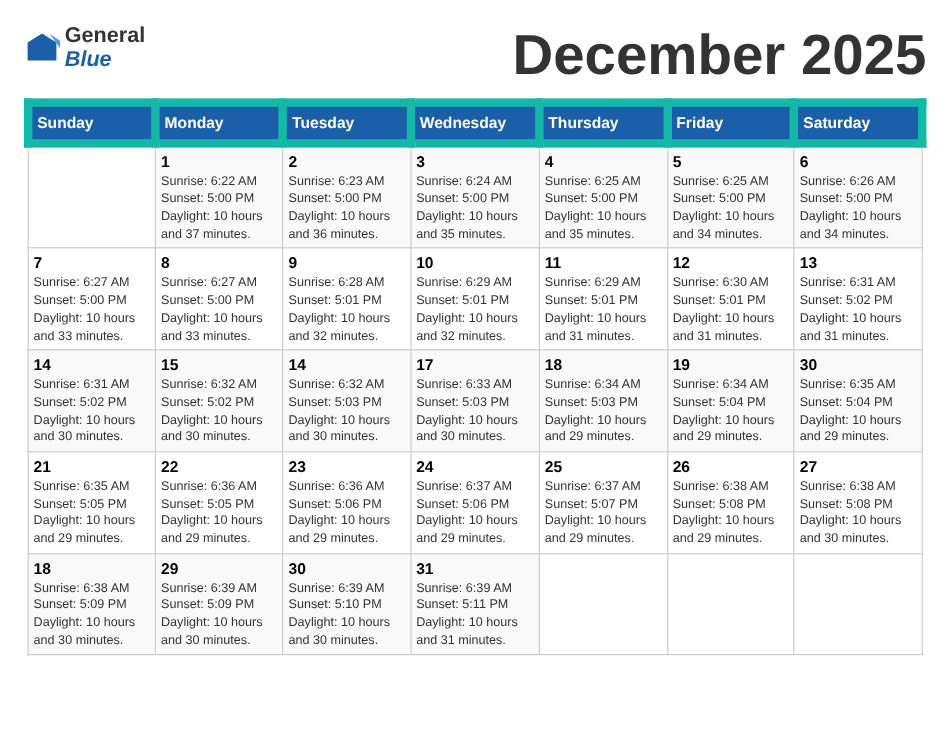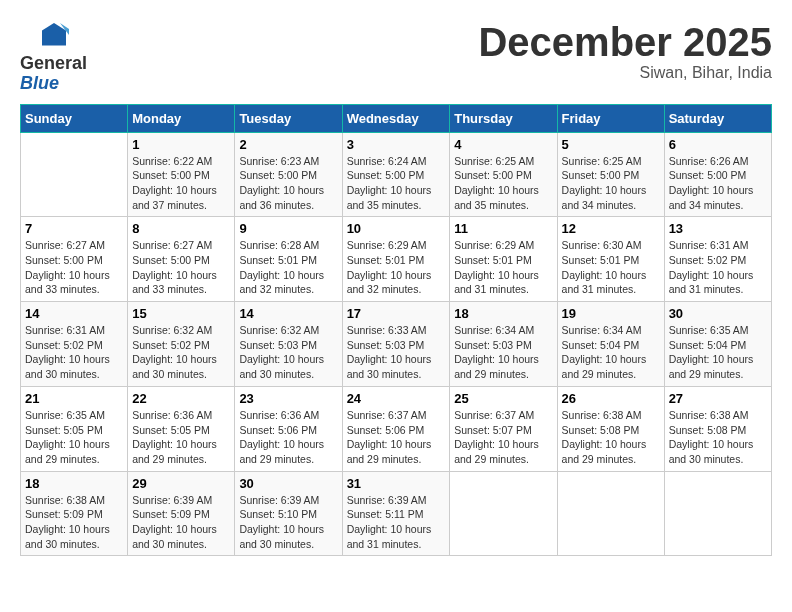--- a/index.html
+++ b/index.html
@@ -13,59 +13,58 @@
     .header-area {
       display: flex;
       justify-content: space-between;
       align-items: flex-start;
       margin-bottom: 10px;
     }
     .logo {
       display: flex;
       align-items: center;
       gap: 4px;
-      flex-direction: column;
     }
     .logo-text {
       font-size: 18px;
       font-weight: bold;
       line-height: 1.1;
     }
     .logo-general { color: #333; }
     .logo-blue { color: #1a5fa8; font-style: italic; }
     .logo-icon {
       width: 30px;
       height: 30px;
     }
     .title-area {
       text-align: right;
     }
     .month-title {
-      font-size: 40px;
+      font-size: 47px;
       font-weight: bold;
       color: #333;
       line-height: 1.1;
     }
     .location-title {
       font-size: 16px;
       color: #555;
     }
     table {
       width: 100%;
       border-collapse: collapse;
       font-size: 11px;
     }
     thead tr th {
       background-color: #1a5fa8;
       color: #fff;
       padding: 6px 4px;
       text-align: left;
       font-size: 13px;
       font-weight: bold;
-      border: 1px solid #14b8a6;
+      border: 7px solid #14b8a6;
     }
     tbody tr td {
       border: 1px solid #ccc;
       padding: 4px 4px;
       vertical-align: top;
       width: 108px;
       min-height: 80px;
       background: #fff;
     }
     tbody tr:nth-child(odd) td {
@@ -95,21 +94,20 @@
       <polygon points="20,4 36,14 36,34 20,34 4,34 4,14" fill="#1a5fa8"></polygon>
       <polygon points="28,4 40,12 40,20 28,4" fill="#4a9fd4"></polygon>
     </svg>
     <div class="logo-text">
       <span class="logo-general">General</span><br>
       <span class="logo-blue">Blue</span>
     </div>
   </div>
   <div class="title-area">
     <div class="month-title">December 2025</div>
-    <div class="location-title">Siwan, Bihar, India</div>
   </div>
 </div>
 
 <table>
   <thead>
     <tr id="header-row">
     <th>Sunday</th>
         <th>Monday</th>
         <th>Tuesday</th>
         <th>Wednesday</th>

